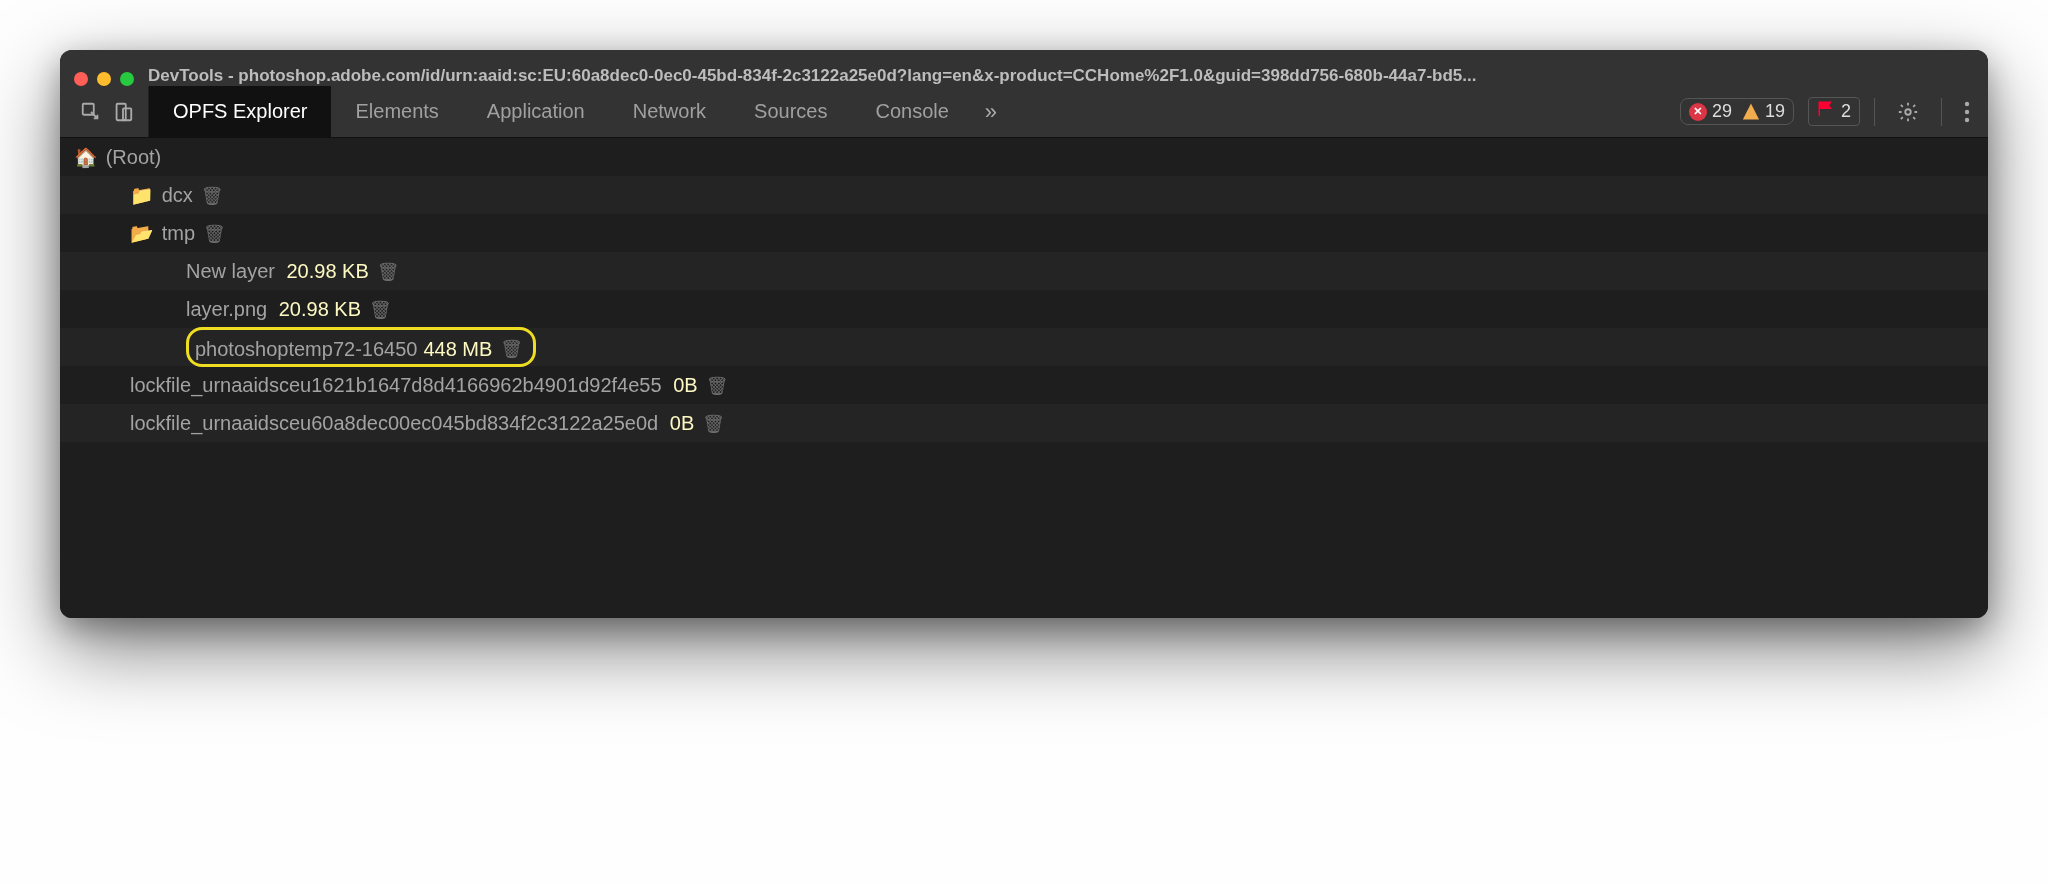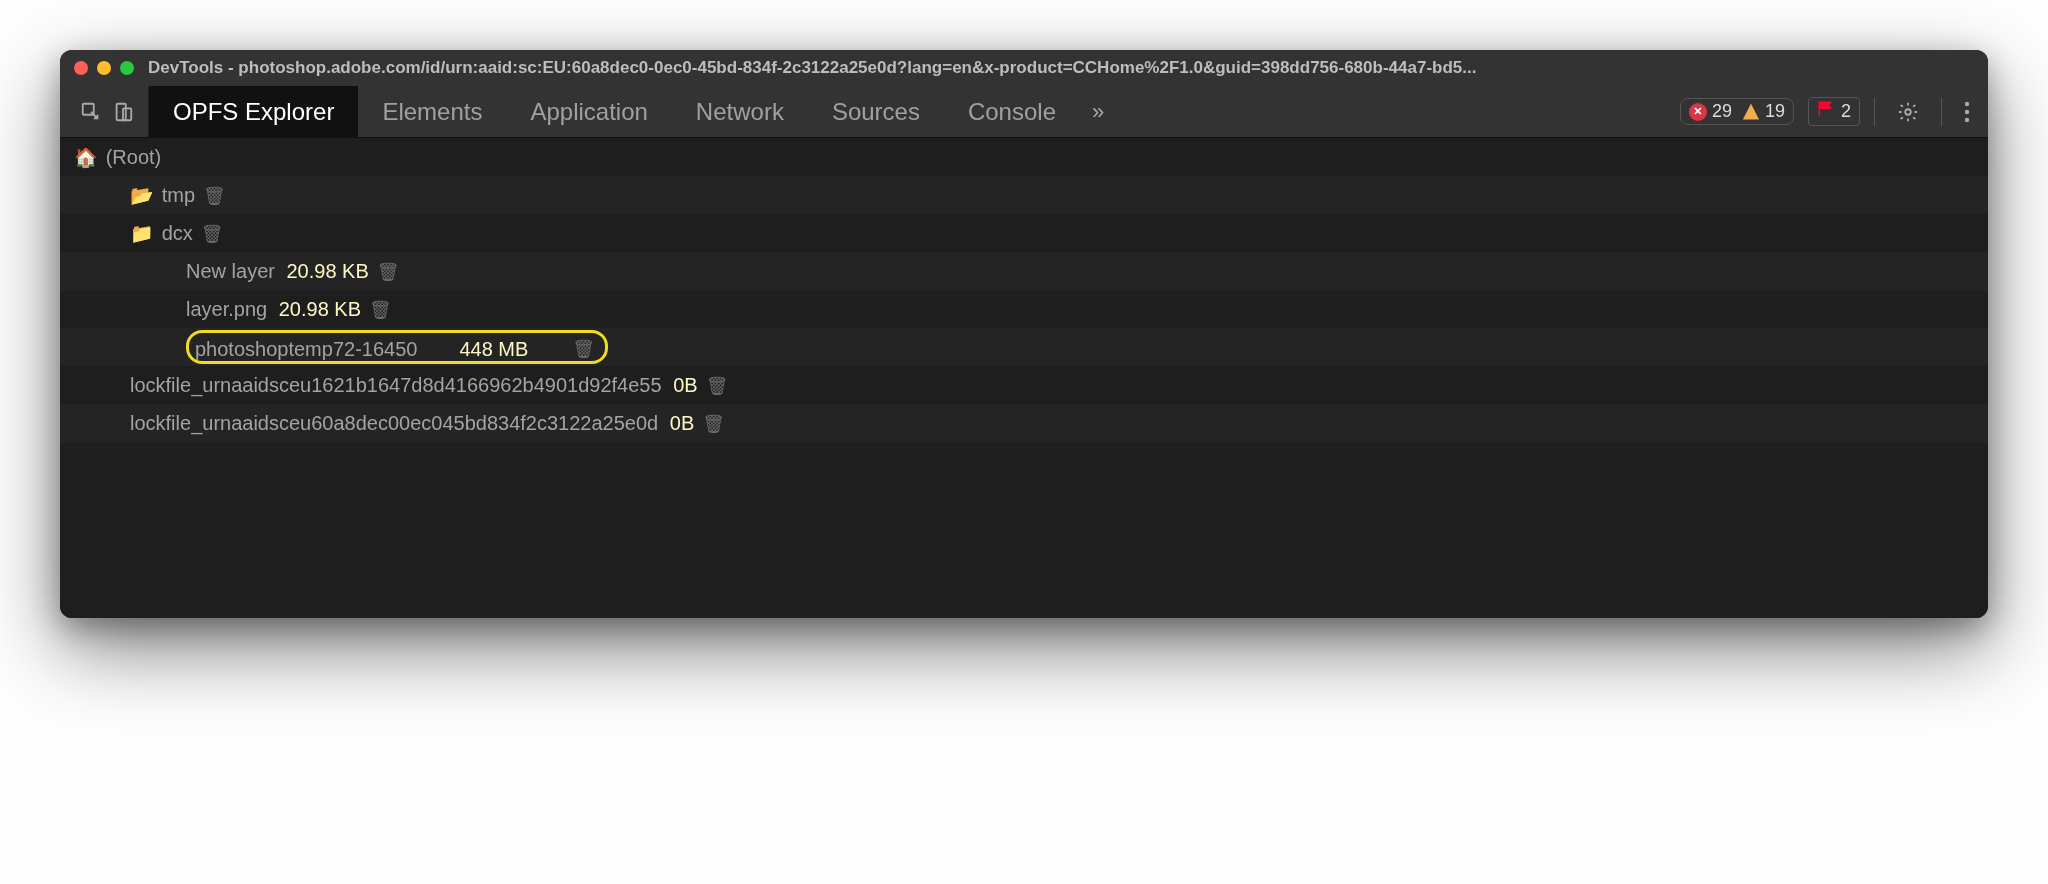--- a/index.html
+++ b/index.html
@@ -35,21 +35,21 @@
     width: 100%;
     border-radius: 12px;
     overflow: hidden;
     background: var(--bg);
     box-shadow: 0 30px 80px rgba(0,0,0,0.5), 0 10px 30px rgba(0,0,0,0.3);
   }
   .titlebar {
     background: var(--titlebar);
     height: 36px;
     display: flex;
-    align-items: center;
+    align-items: flex-end;
     padding: 0 14px;
     gap: 14px;
   }
   .traffic { display: flex; gap: 9px; }
   .dot { width: 14px; height: 14px; border-radius: 50%; }
   .dot.red { background: var(--red); }
   .dot.yellow { background: var(--yellow); }
   .dot.green { background: var(--green); }
   .title-text {
     color: #bdbdbd;
@@ -75,21 +75,21 @@
     padding: 0 14px;
     border-right: 1px solid #222;
   }
   .tool-icon { color: #aaa; display: inline-flex; align-items: center; }
   .tabs { display: flex; align-items: stretch; }
   .tab {
     display: flex;
     align-items: center;
     padding: 0 24px;
     color: var(--text-dim);
-    font-size: 24px;
+    font-size: 20px;
     cursor: pointer;
   }
   .tab.active {
     background: #111;
     color: #fff;
     font-weight: 500;
   }
   .overflow-tab { display:flex; align-items:center; padding:0 12px; color:#aaa; font-size:22px;}
   .tabbar-right {
     margin-left: auto;
@@ -143,22 +143,21 @@
   .row .name { color: #a3a3a3; }
   .row .size { color: #fef9c3; margin-left: 6px; }
   .row .trash { margin-left: 8px; color:#888; font-size:18px; cursor:pointer; filter: grayscale(1) brightness(0.8);}
   .row .ficon { margin-right: 8px; font-size:19px; }
   .hl {
     display: inline-flex;
     align-items: center;
     border: 3px solid var(--highlight);
     border-radius: 16px;
     padding: 4px 10px 0 6px;
-    height: 34px;
-    gap: 36px;
+    height: 40px;
   }
 </style>
 </head>
 <body>
 
 <div class="window">
 
   <div class="titlebar">
     <div class="traffic">
       <div class="dot red"></div>
@@ -229,25 +228,25 @@
     </div>
   </div>
 
   <div class="panel" id="panel">
       <div class="row">
         <span class="ficon">🏠</span>
         <span class="name">(Root)</span>
       </div>
       <div class="row">
         <span class="indent" style="width: 56px;"></span>
+        <span><span class="ficon">📁</span><span class="name">dcx</span><span class="trash">🗑</span></span>
+      </div>
+      <div class="row">
+        <span class="indent" style="width: 56px;"></span>
         <span><span class="ficon">📂</span><span class="name">tmp</span><span class="trash">🗑</span></span>
-      </div>
-      <div class="row">
-        <span class="indent" style="width: 56px;"></span>
-        <span><span class="ficon">📁</span><span class="name">dcx</span><span class="trash">🗑</span></span>
       </div>
       <div class="row">
         <span class="indent" style="width: 112px;"></span>
         <span><span class="name">New layer</span><span class="size"> 20.98 KB</span><span class="trash">🗑</span></span>
       </div>
       <div class="row">
         <span class="indent" style="width: 112px;"></span>
         <span><span class="name">layer.png</span><span class="size"> 20.98 KB</span><span class="trash">🗑</span></span>
       </div>
       <div class="row">

